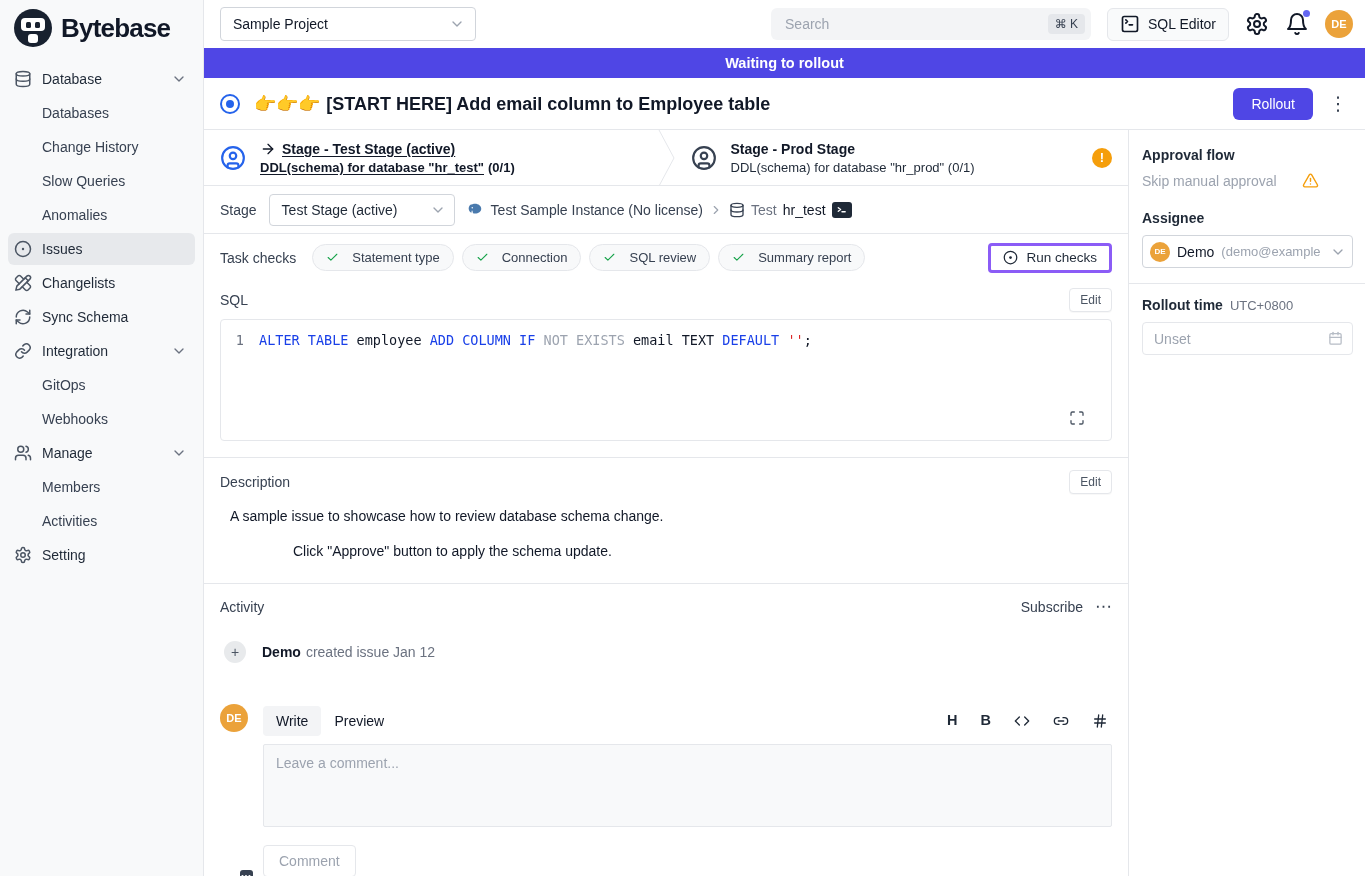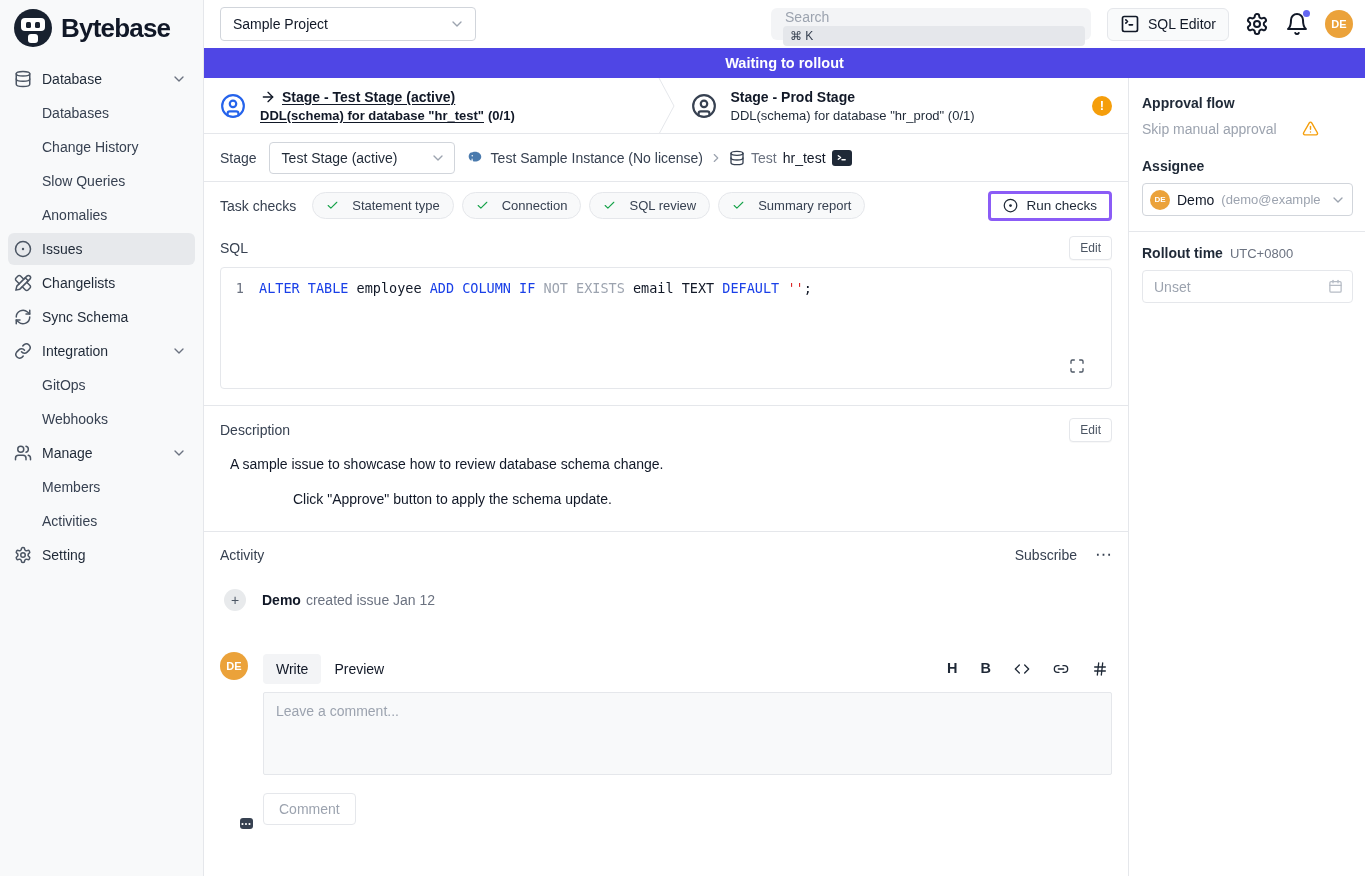--- a/index.html
+++ b/index.html
@@ -29,21 +29,21 @@
   .i { width:100%; height:100%; fill:none; stroke:currentColor; stroke-width:2; stroke-linecap:round; stroke-linejoin:round; }
 
   
   .main-col { flex:1; display:flex; flex-direction:column; min-width:0; }
 
   .topbar { height:48px; flex:0 0 48px; display:flex; align-items:center; padding:0 12px 0 16px; background:#fff; }
   .proj-select { width:256px; height:34px; border:1px solid #d1d5db; border-radius:4px; display:flex;
                  align-items:center; padding:0 10px 0 12px; cursor:pointer; background:#fff; }
   .proj-select .val { flex:1; font-size:14px; color:#111827; }
   .tb-right { margin-left:auto; display:flex; align-items:center; gap:16px; }
-  .search { width:320px; height:32px; background:#f3f4f6; border-radius:6px; display:flex; padding:0 6px 0 12px;flex-direction:column; }
+  .search { width:320px; height:32px; background:#f3f4f6; border-radius:6px; display:flex; align-items:center; padding:0 6px 0 12px; }
   .search input { flex:1; border:none; outline:none; background:transparent; font-size:14px; color:#111827;
                   font-family:"Liberation Sans",sans-serif; min-width:0; }
   .search input::placeholder { color:#9ca3af; }
   .kbd { background:#e5e7eb; color:#374151; border-radius:4px; font-size:12px; padding:3px 7px; white-space:nowrap; }
   .sql-editor-btn { display:flex; align-items:center; gap:8px; height:33px; padding:0 12px; background:#f9fafb;
                     border:1px solid #e5e7eb; border-radius:6px; font-size:14px; font-weight:500; color:#111827; cursor:pointer; }
   .sql-editor-btn .ic { width:20px; height:20px; display:flex; color:#111827; }
   .tb-icon { width:24px; height:24px; color:#111827; position:relative; display:flex; cursor:pointer; }
   .bell-dot { position:absolute; top:-2px; right:-1px; width:7px; height:7px; border-radius:50%; background:#6366f1; }
   .avatar { width:28px; height:28px; border-radius:50%; background:#eba23a; color:#fff; font-size:11px; font-weight:700;
@@ -127,21 +127,21 @@
   .tk-kw { color:#1a40e8; } .tk-muted { color:#9ca3af; } .tk-str { color:#dc2626; } .tk-plain { color:#111827; }
   .expand-ic { position:absolute; right:26px; bottom:14px; width:16px; height:16px; color:#4b5563; cursor:pointer; display:flex; }
 
   
   .desc-sec { padding:12px 16px 0; border-bottom:1px solid #e5e7eb; }
   .desc-body { padding:14px 0 24px 10px; font-size:14px; color:#111827; }
   .desc-line2 { margin-top:19px; margin-left:63px; }
 
   
   .act-sec { padding:14px 16px 0; flex:1; }
-  .act-right { display:flex; align-items:center; gap:18px; }
+  .act-right { display:flex; align-items:center; gap:12px; }
   .subscribe { font-size:14px; color:#374151; cursor:pointer; }
   .more-ic { font-size:17px; color:#374151; cursor:pointer; line-height:1; }
   .act-entry { display:flex; align-items:center; gap:16px; margin-top:26px; padding-left:4px; }
   .plus-circle { width:22px; height:22px; border-radius:50%; background:#e8eaec; color:#4b5563; font-size:14px;
                  display:flex; align-items:center; justify-content:center; flex:0 0 22px; }
   .act-text { font-size:14px; color:#6b7280; }
   .act-text .actor { font-weight:700; color:#111827; margin-right:5px; }
 
   .comment-form { display:flex; gap:15px; margin-top:41px; }
   .cmt-avatar-wrap { position:relative; width:28px; flex:0 0 28px; }
@@ -349,20 +349,28 @@
               <path d="M10.3 21a1.9 1.9 0 0 0 3.4 0"></path>
             </svg>
           <span class="bell-dot"></span>
         </span>
         <span class="avatar">DE</span>
       </div>
     </header>
 
     <div class="banner">Waiting to rollout</div>
 
+    <div class="issue-header">
+      <span class="status-ring">
+          <span class="dot"></span>
+        </span>
+      <h1 class="issue-title">👉👉👉 [START HERE] Add email column to Employee table</h1>
+      <button class="rollout-btn">Rollout</button>
+      <span class="kebab">⋮</span>
+    </div>
 
     <div class="content-row">
 
       <main class="content">
 
         <div class="stage-strip">
           <div class="stage-card">
             <span class="person-ic blue">
                 <svg class="i" viewBox="0 0 24 24">
                   <circle cx="12" cy="12" r="10"></circle>

